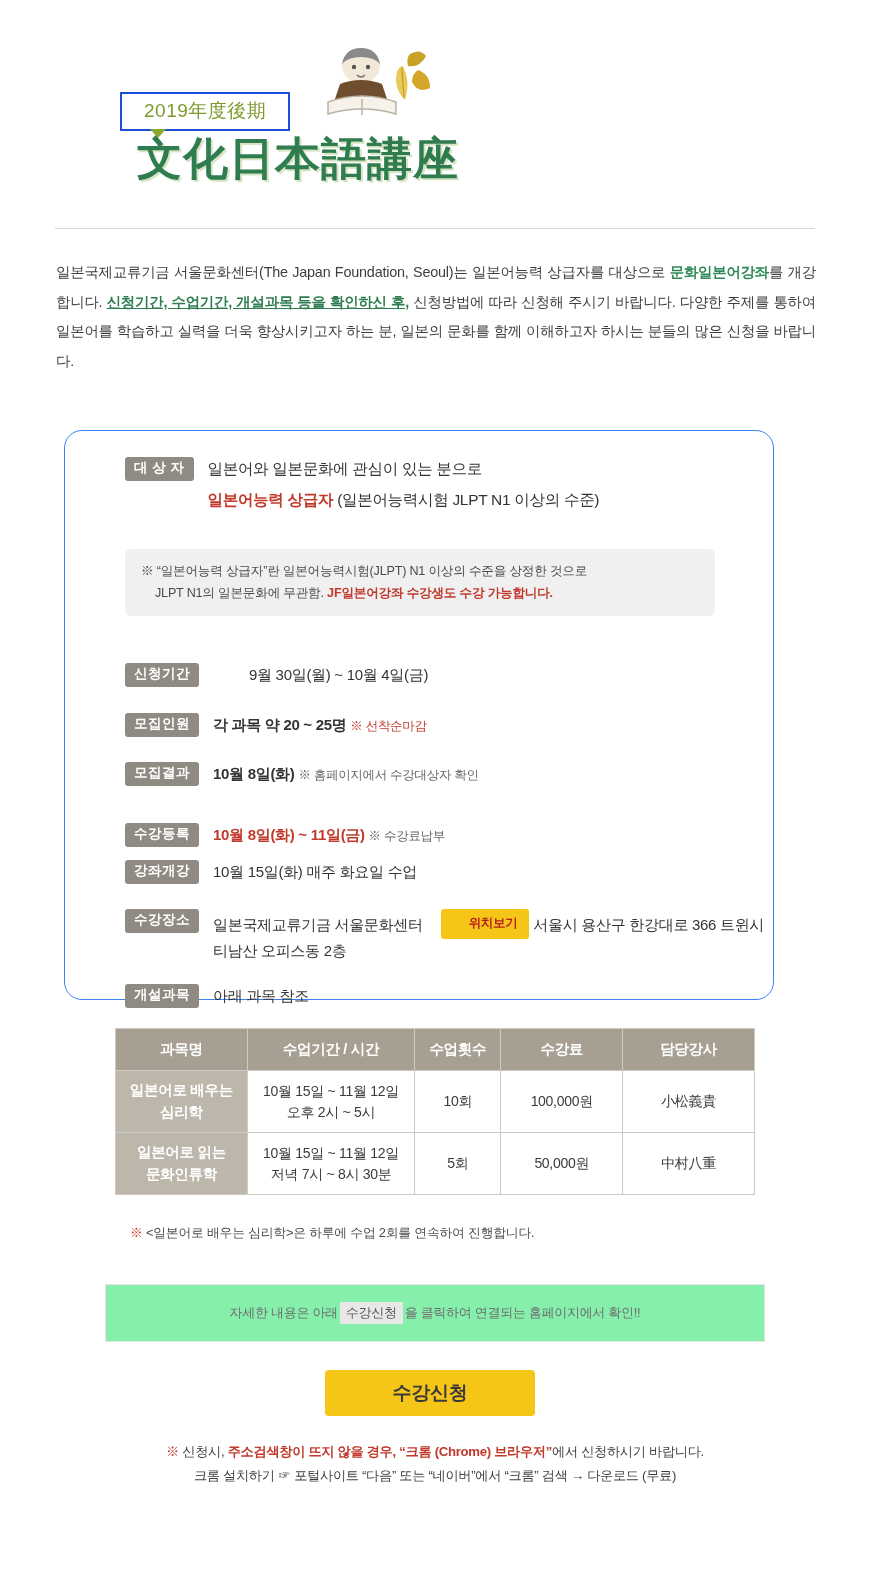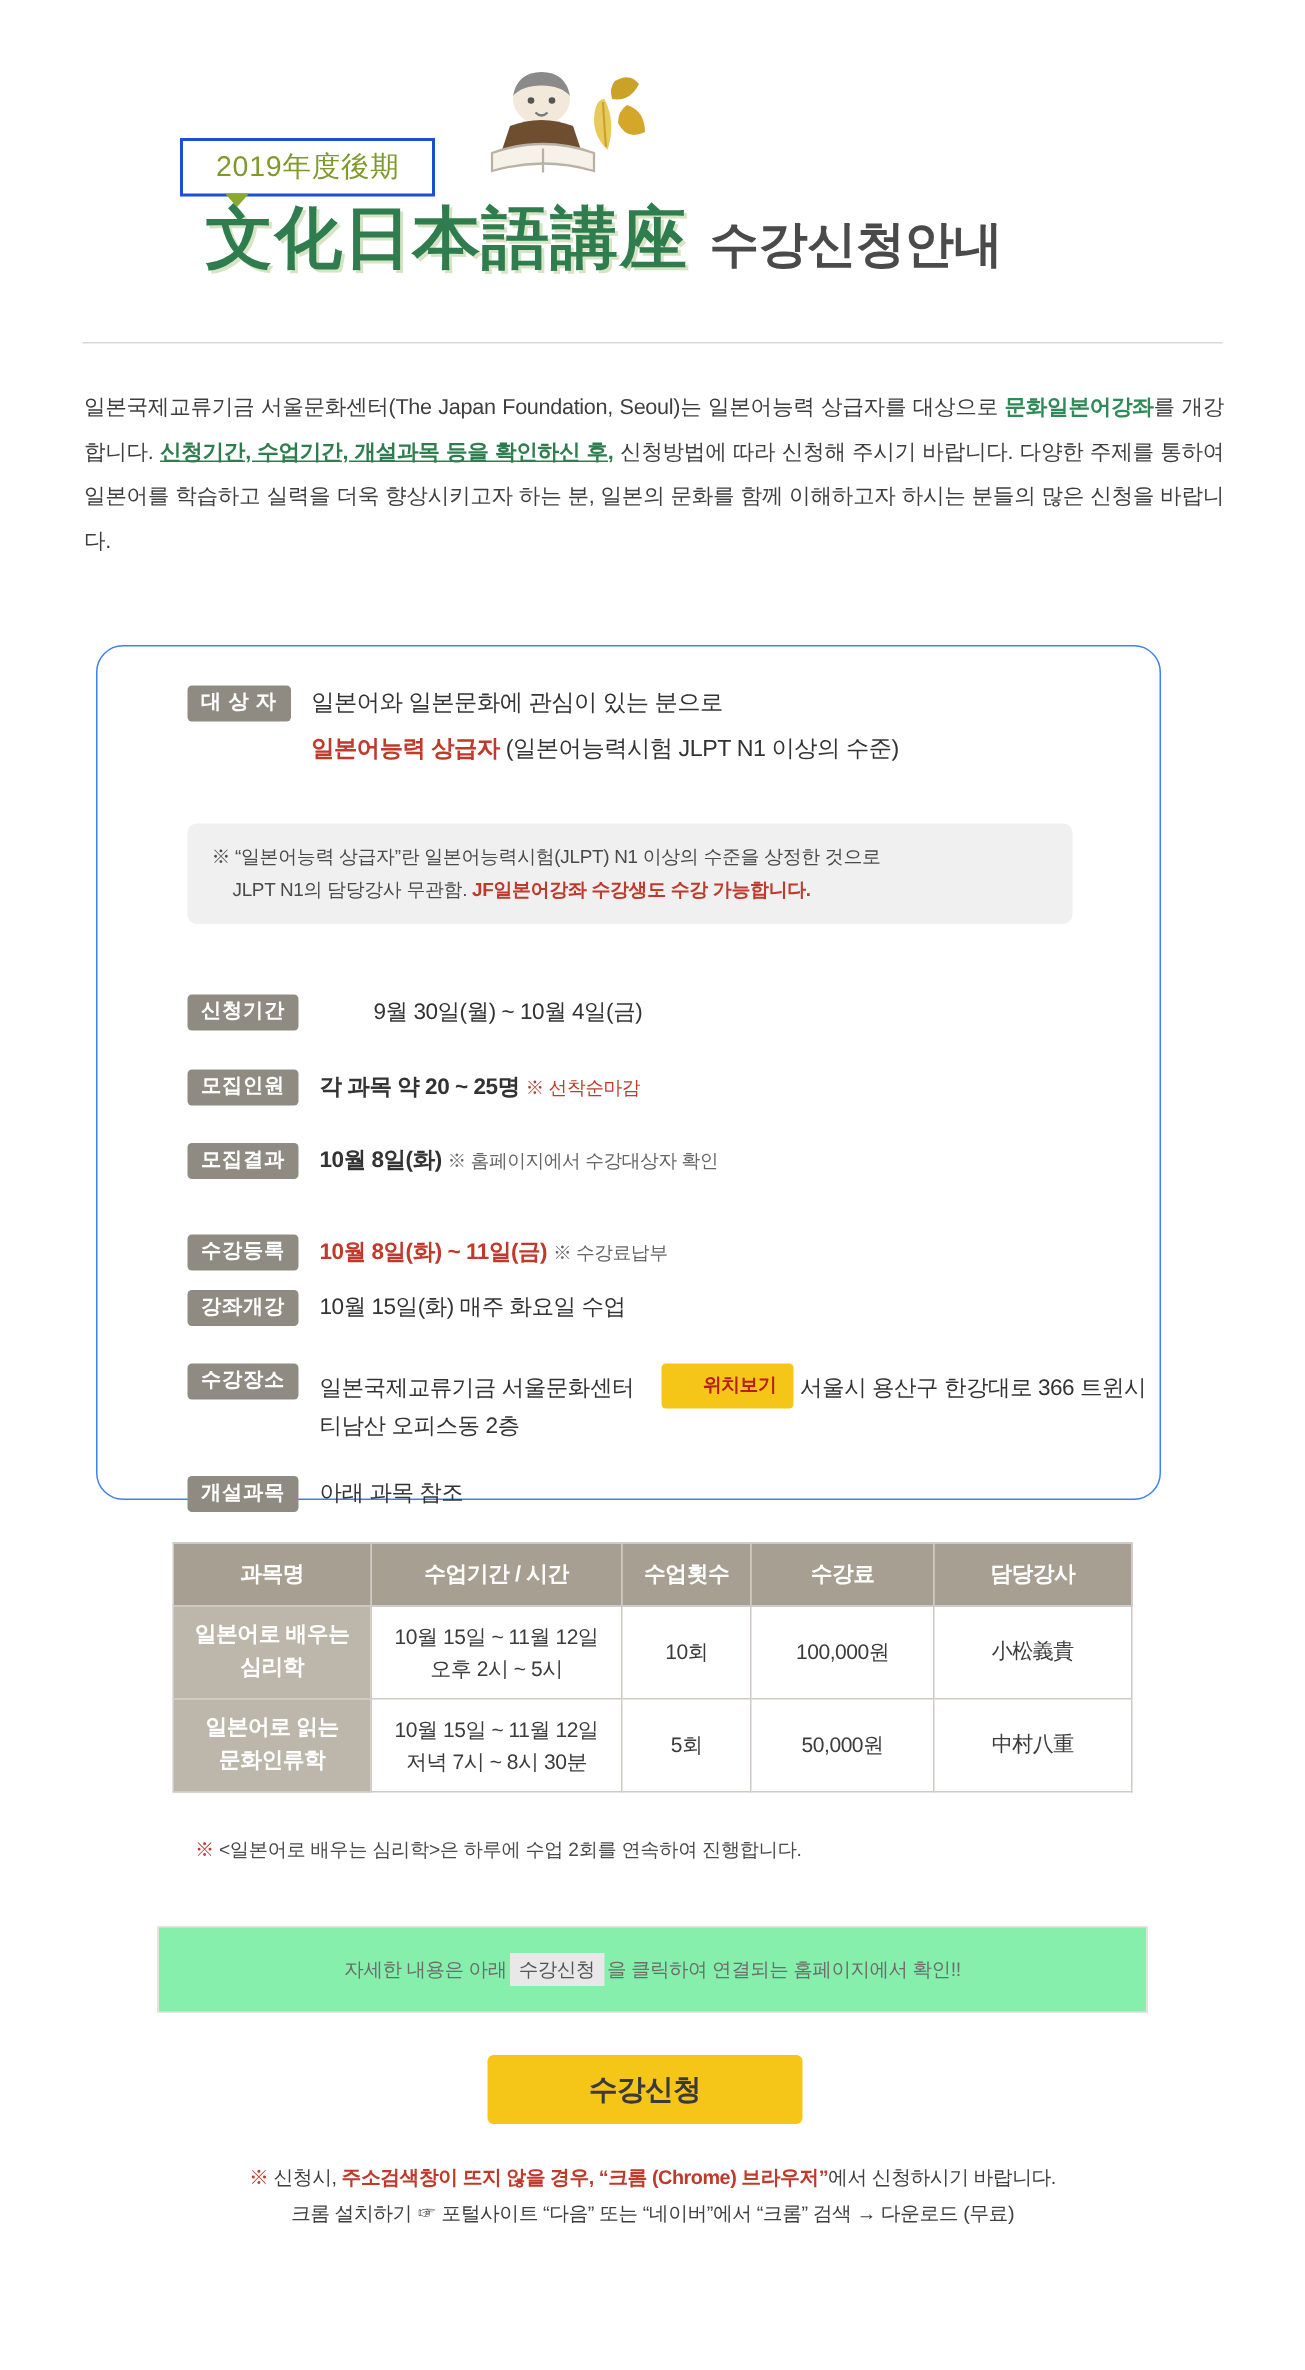--- a/index.html
+++ b/index.html
@@ -259,21 +259,20 @@
 
       <path d="M22 40 q21 -8 42 0 l6 18 H16 z" fill="#6f4d2f"></path>
 
       <path d="M10 58 q34 -12 68 0 l0 12 q-34 -10 -68 0 z" fill="#f6f2ea" stroke="#b9b2a4" stroke-width="1.5"></path>
       <path d="M44 55 v16" stroke="#b9b2a4" stroke-width="1.5"></path>
     </svg>
   </div>
 
   <div class="title-row">
     <span class="title-jp">文化日本語講座</span>
-    <span class="title-kr">수강신청안내</span>
   </div>
 
   <div class="hr-top"></div>
 </div>
 
 <div class="intro">
   <span>일본국제교류기금 서울문화센터(The Japan Foundation, Seoul)는 일본어능력 상급자를 대상으로 </span><span class="g">문화일본어강좌</span><span>를 개강합니다. </span><span class="gu">신청기간, 수업기간, 개설과목 등을 확인하신 후,</span><span> 신청방법에 따라 신청해 주시기 바랍니다. 다양한 주제를 통하여 일본어를 학습하고 실력을 더욱 향상시키고자 하는 분, 일본의 문화를 함께 이해하고자 하시는 분들의 많은 신청을 바랍니다.</span>
 </div>
 
 <div class="card">
@@ -284,21 +283,21 @@
       <span>일본어와 일본문화에 관심이 있는 분으로</span>
       <span class="line2" style="display:block;">
         <span class="red">일본어능력 상급자</span><span> (일본어능력시험 JLPT N1 이상의 수준)</span>
       </span>
     </span>
   </div>
 
   <div class="notebox">
     <div>
       <span>※ “일본어능력 상급자”란 일본어능력시험(JLPT) N1 이상의 수준을 상정한 것으로</span>
-      <span class="ind"><span>JLPT N1의 담당강사 무관함. </span><span class="st">JF일본어강좌 수강생도 수강 가능합니다.</span></span>
+      <span class="ind"><span>JLPT N1의 일본문화에 무관함. </span><span class="st">JF일본어강좌 수강생도 수강 가능합니다.</span></span>
     </div>
   </div>
 
   <div class="row r1">
     <span class="lbl">신청기간</span>
     <span class="val red">9월 30일(월) ~ 10월 4일(금)</span>
   </div>
 
   <div class="row r2">
     <span class="lbl">모집인원</span>

